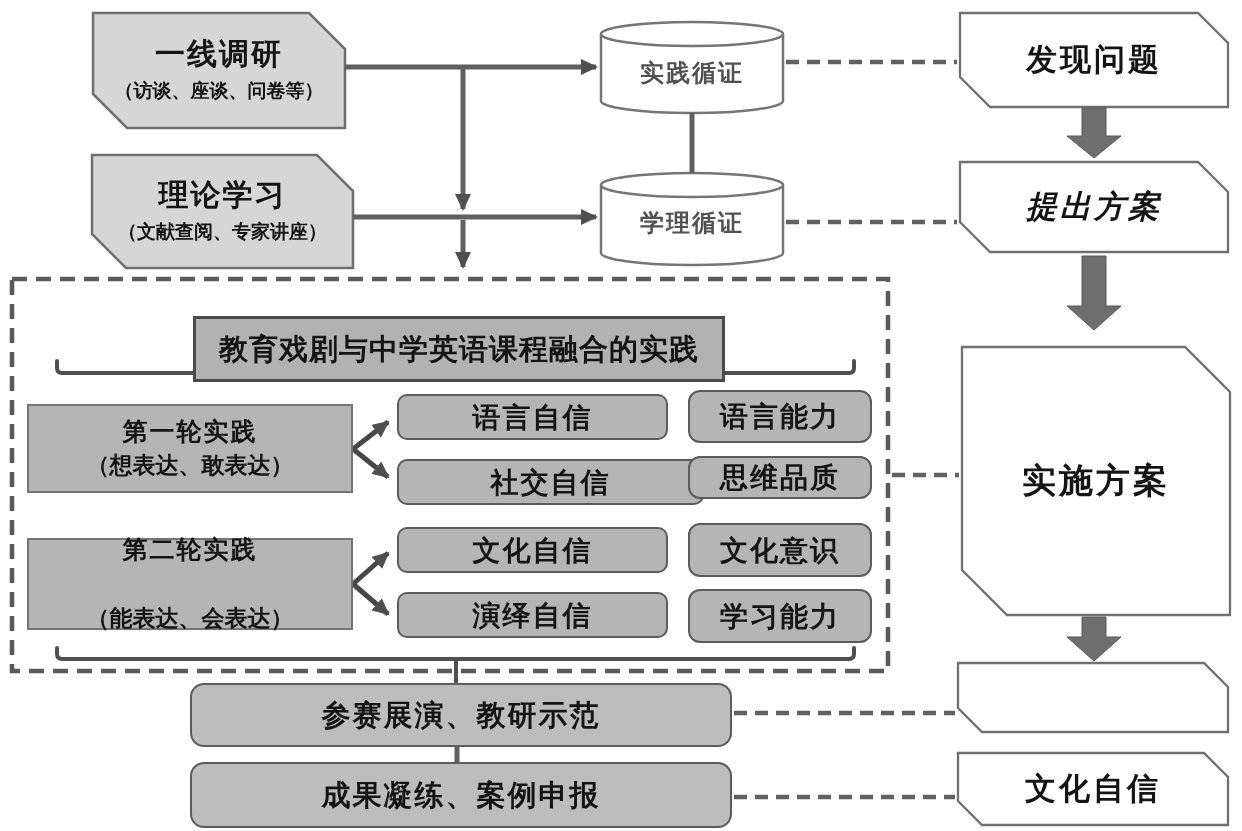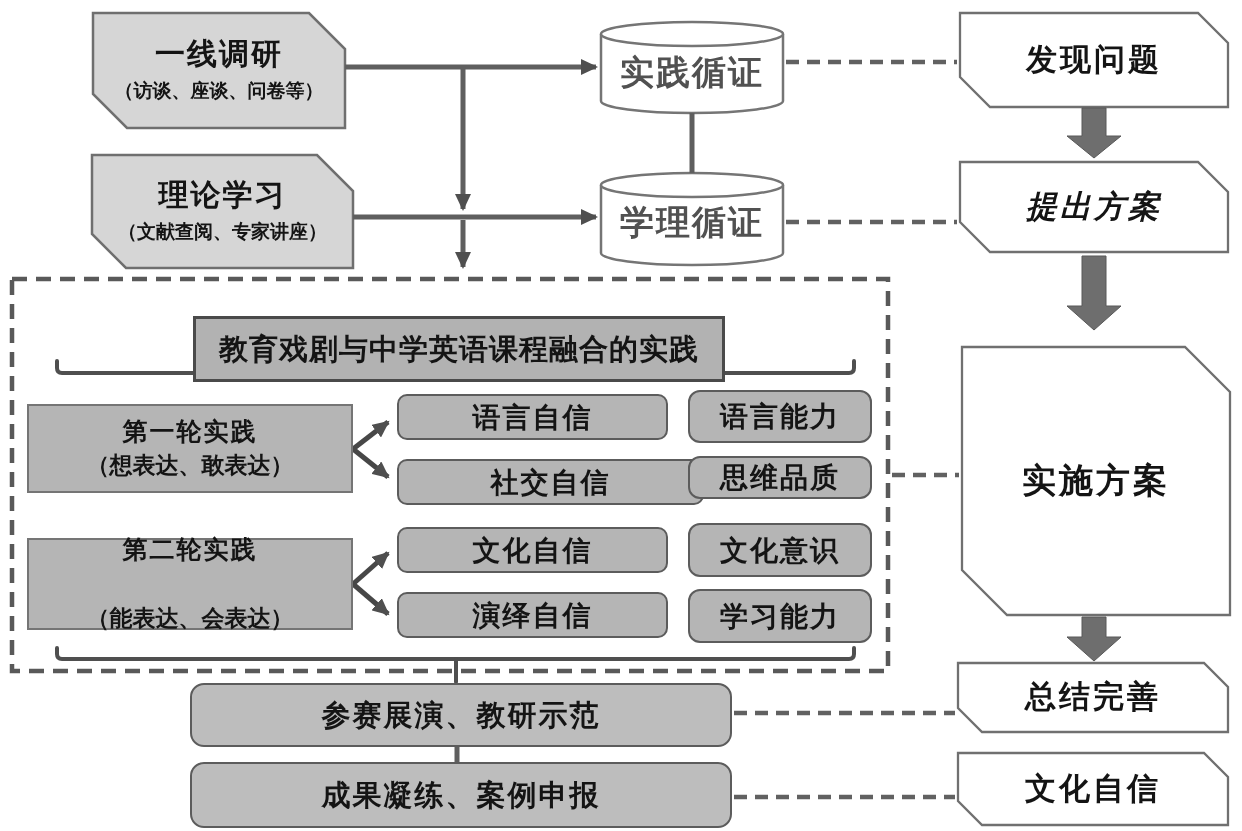--- a/index.html
+++ b/index.html
@@ -7,21 +7,21 @@
   #stage{
     position:relative;width:1242px;height:831px;background:#ffffff;overflow:hidden;
     font-family:"Liberation Serif","DejaVu Serif",serif;color:#141414;
   }
   #wires{position:absolute;left:0;top:0;width:1242px;height:831px;z-index:1;}
   .label{position:absolute;z-index:2;display:flex;align-items:center;justify-content:center;
          text-align:center;font-weight:bold;line-height:1.25;}
   .col{flex-direction:column;}
   .shape-label{background:transparent;}
   .step-label{font-size:31px;letter-spacing:3px;border-radius:31px;}
-  .cyl-label{font-size:34px;font-weight:600;color:#515151;letter-spacing:2px;font-family:Liberation Serif, serif;}
+  .cyl-label{font-size:24px;font-weight:600;color:#515151;letter-spacing:2px;font-family:Liberation Serif, serif;}
   .src-title{font-size:30px;letter-spacing:2px;}
   .src-sub{font-size:19px;margin-top:7px;letter-spacing:0px;}
   .panel-title{background:#b2b2b2;border:3px solid #4a4a4a;font-size:29px;letter-spacing:1px;}
   .round{background:#b5b5b5;border:2px solid #757575;}
   .round-title{font-size:25px;letter-spacing:2px;}
   .round-sub{font-size:23px;margin-top:5px;}
   .pill{background:#b5b5b5;border:2px solid #5c5c5c;border-radius:10px;font-size:28px;letter-spacing:2px;}
   .pill2{border-radius:12px;}
   .out{background:#bdbdbd;border:2px solid #5c5c5c;border-radius:14px;font-size:29px;letter-spacing:2px;}
 </style>
@@ -103,21 +103,20 @@
     <div class="src-title">理论学习</div>
     <div class="src-sub">（文献查阅、专家讲座）</div>
   </div>
 
   <div class="label cyl-label" style="left:601px;top:50px;width:182px;height:46px;">实践循证</div>
   <div class="label cyl-label" style="left:601px;top:200px;width:182px;height:46px;">学理循证</div>
 
   <div class="label step-label" style="left:960px;top:13px;width:268px;height:94px;">发现问题</div>
   <div class="label step-label" style="left:960px;top:162px;width:268px;height:90px;font-style:italic;">提出方案</div>
   <div class="label step-label" style="left:962px;top:347px;width:268px;height:268px;font-size:34px;">实施方案</div>
-  <div class="label step-label" style="left:958px;top:663px;width:270px;height:69px;">总结完善</div>
   <div class="label step-label" style="left:958px;top:753px;width:270px;height:72px;">文化自信</div>
 
   <div class="label panel-title" style="left:193px;top:288px;width:532px;height:66px;margin-top:28px;">教育戏剧与中学英语课程融合的实践</div>
 
   <div class="label col round" style="left:27px;top:404px;width:326px;height:89px;">
     <div class="round-title">第一轮实践</div>
     <div class="round-sub">（想表达、敢表达）</div>
   </div>
   <div class="label col round" style="left:27px;top:538px;width:326px;height:92px;gap:35px;">
     <div class="round-title">第二轮实践</div>

